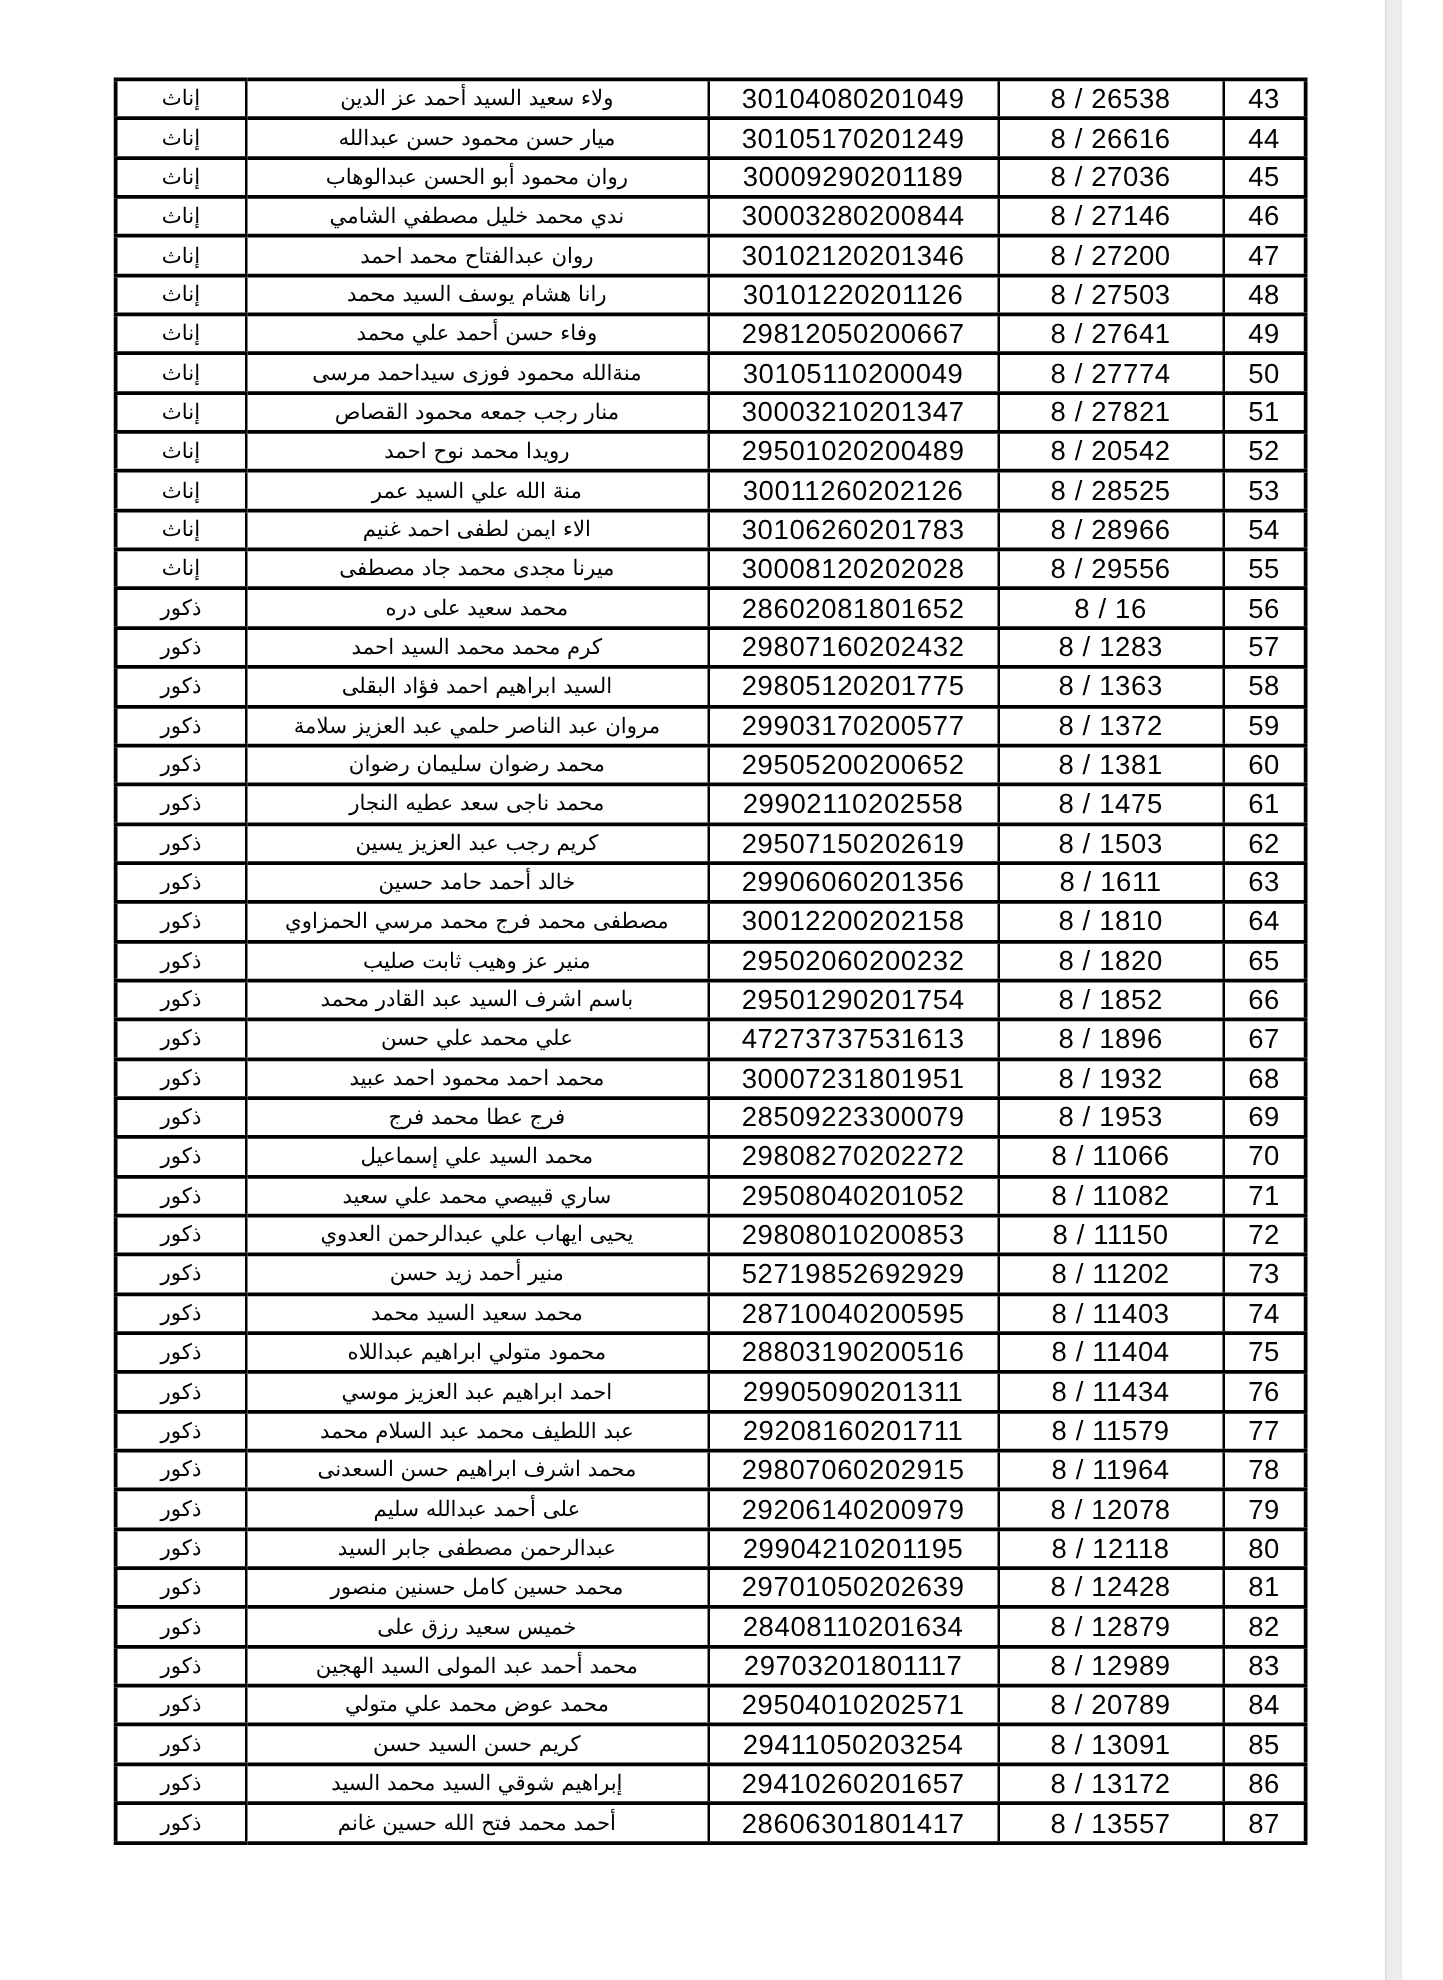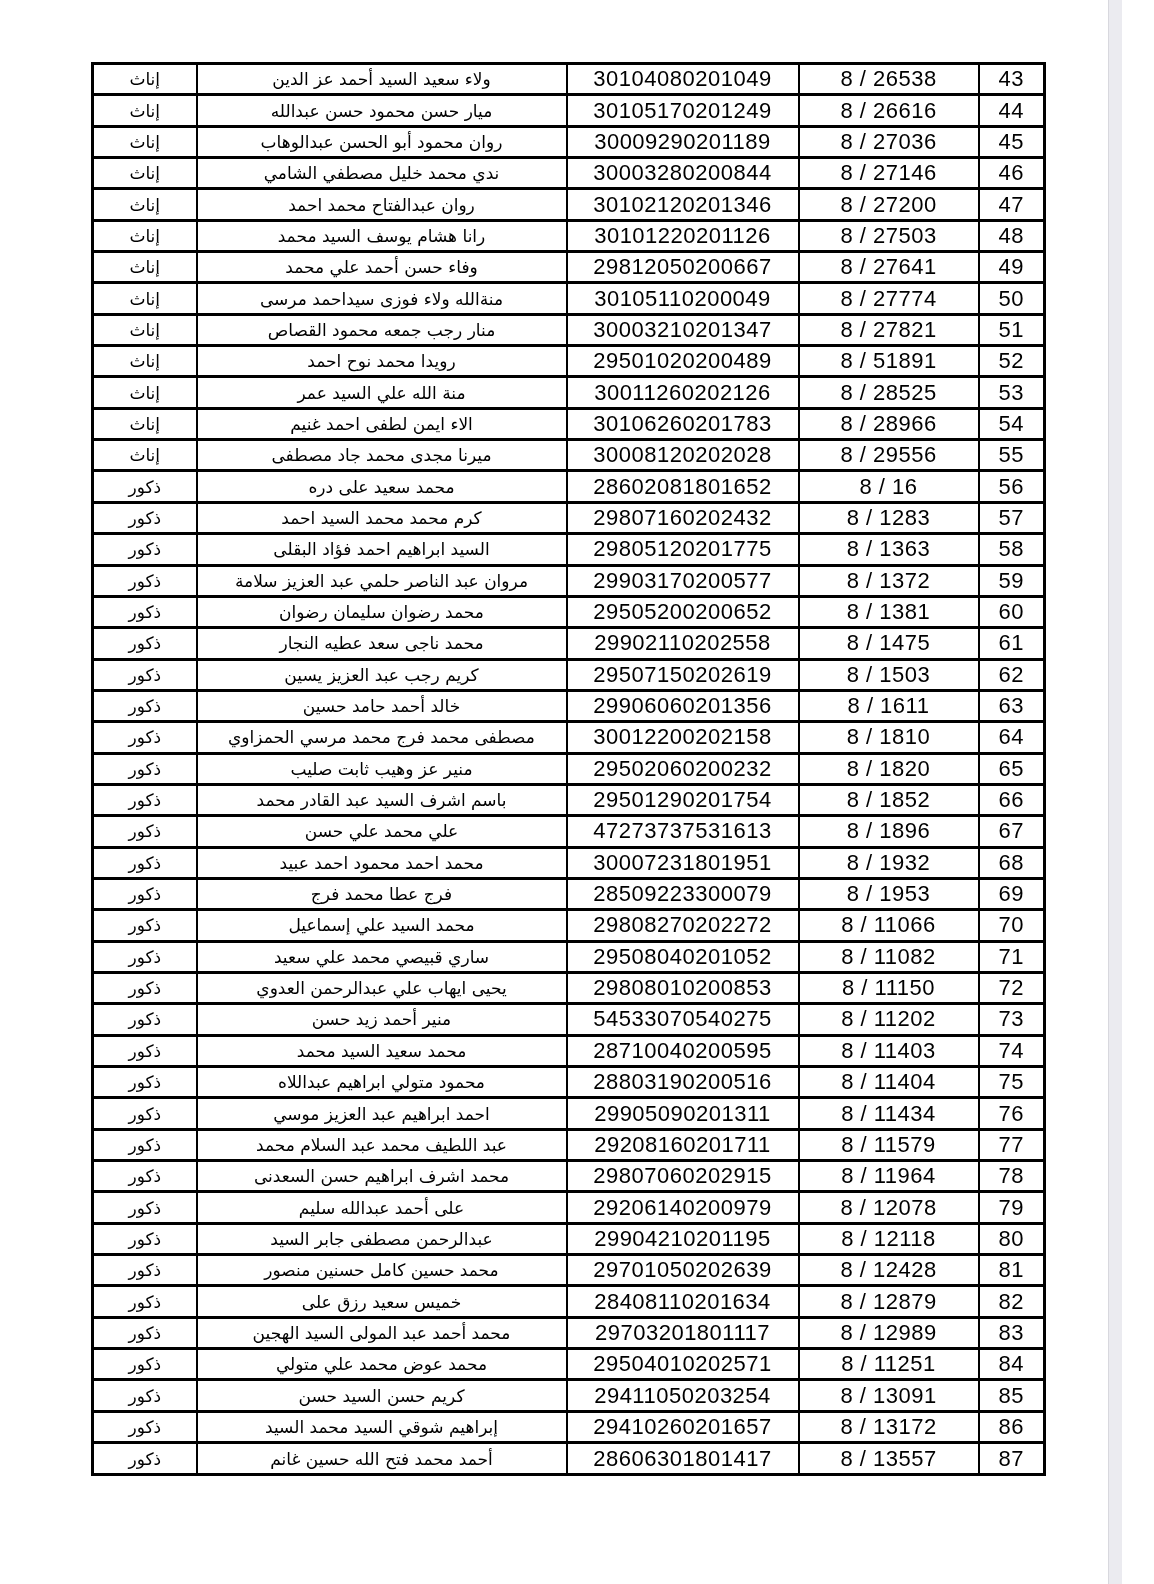--- a/index.html
+++ b/index.html
@@ -122,37 +122,37 @@
         </tr>
         <tr>
           <td class="cell-arabic">إناث</td>
           <td class="cell-arabic">وفاء حسن أحمد علي محمد</td>
           <td class="cell-num">29812050200667</td>
           <td class="cell-num">8 / 27641</td>
           <td class="cell-num">49</td>
         </tr>
         <tr>
           <td class="cell-arabic">إناث</td>
-          <td class="cell-arabic">منةالله ولاء فوزى سيداحمد مرسى</td>
+          <td class="cell-arabic">منةالله محمود فوزى سيداحمد مرسى</td>
           <td class="cell-num">30105110200049</td>
           <td class="cell-num">8 / 27774</td>
           <td class="cell-num">50</td>
         </tr>
         <tr>
           <td class="cell-arabic">إناث</td>
           <td class="cell-arabic">منار رجب جمعه محمود القصاص</td>
           <td class="cell-num">30003210201347</td>
           <td class="cell-num">8 / 27821</td>
           <td class="cell-num">51</td>
         </tr>
         <tr>
           <td class="cell-arabic">إناث</td>
           <td class="cell-arabic">رويدا محمد نوح احمد</td>
           <td class="cell-num">29501020200489</td>
-          <td class="cell-num">8 / 51891</td>
+          <td class="cell-num">8 / 20542</td>
           <td class="cell-num">52</td>
         </tr>
         <tr>
           <td class="cell-arabic">إناث</td>
           <td class="cell-arabic">منة الله علي السيد عمر</td>
           <td class="cell-num">30011260202126</td>
           <td class="cell-num">8 / 28525</td>
           <td class="cell-num">53</td>
         </tr>
         <tr>
@@ -284,21 +284,21 @@
         <tr>
           <td class="cell-arabic">ذكور</td>
           <td class="cell-arabic">يحيى ايهاب علي عبدالرحمن العدوي</td>
           <td class="cell-num">29808010200853</td>
           <td class="cell-num">8 / 11150</td>
           <td class="cell-num">72</td>
         </tr>
         <tr>
           <td class="cell-arabic">ذكور</td>
           <td class="cell-arabic">منير أحمد زيد حسن</td>
-          <td class="cell-num">54533070540275</td>
+          <td class="cell-num">52719852692929</td>
           <td class="cell-num">8 / 11202</td>
           <td class="cell-num">73</td>
         </tr>
         <tr>
           <td class="cell-arabic">ذكور</td>
           <td class="cell-arabic">محمد سعيد السيد محمد</td>
           <td class="cell-num">28710040200595</td>
           <td class="cell-num">8 / 11403</td>
           <td class="cell-num">74</td>
         </tr>
@@ -362,21 +362,21 @@
           <td class="cell-arabic">ذكور</td>
           <td class="cell-arabic">محمد أحمد عبد المولى السيد الهجين</td>
           <td class="cell-num">29703201801117</td>
           <td class="cell-num">8 / 12989</td>
           <td class="cell-num">83</td>
         </tr>
         <tr>
           <td class="cell-arabic">ذكور</td>
           <td class="cell-arabic">محمد عوض محمد علي متولي</td>
           <td class="cell-num">29504010202571</td>
-          <td class="cell-num">8 / 11251</td>
+          <td class="cell-num">8 / 20789</td>
           <td class="cell-num">84</td>
         </tr>
         <tr>
           <td class="cell-arabic">ذكور</td>
           <td class="cell-arabic">كريم حسن السيد حسن</td>
           <td class="cell-num">29411050203254</td>
           <td class="cell-num">8 / 13091</td>
           <td class="cell-num">85</td>
         </tr>
         <tr>

